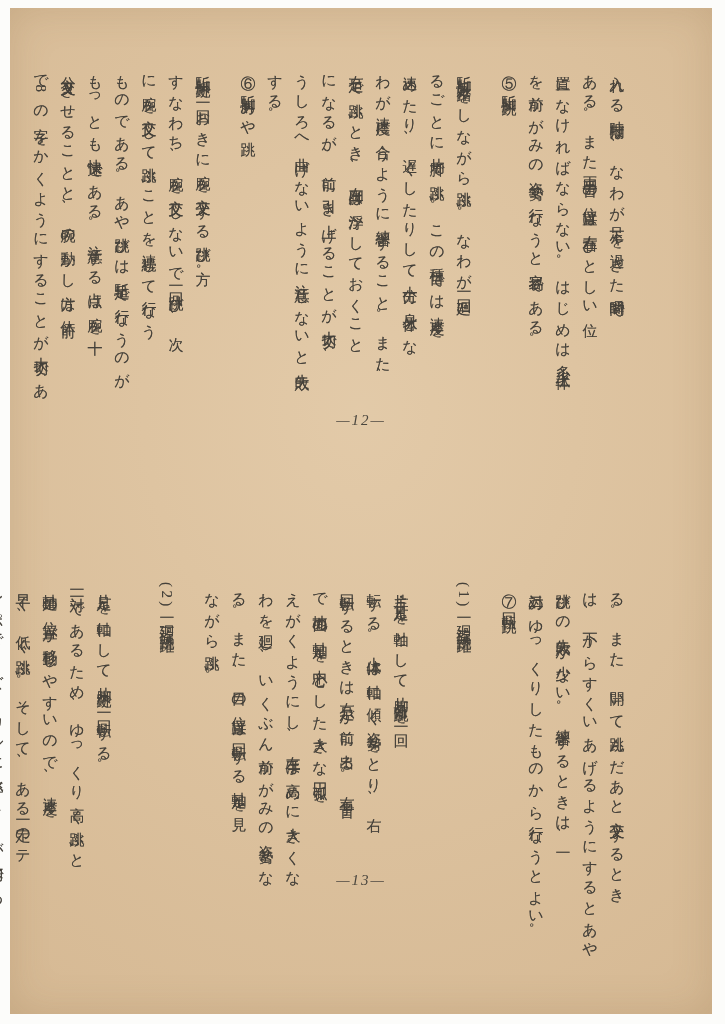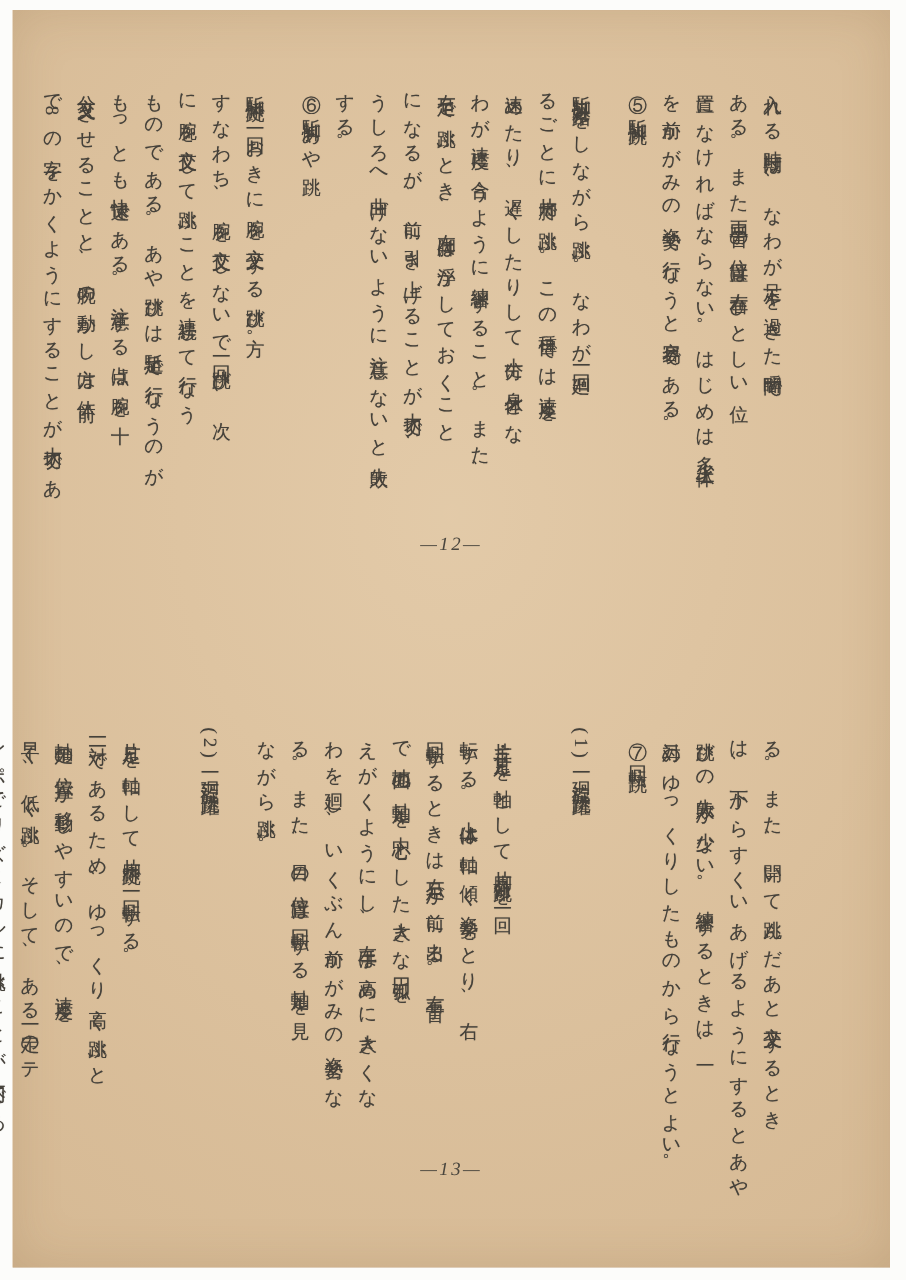--- a/index.html
+++ b/index.html
@@ -38,22 +38,22 @@
   .page-number {
     position: absolute;
     left: 0;
     right: 0;
     text-align: center;
     font-style: italic;
     font-size: 15px;
     letter-spacing: 2px;
     color: #4a463e;
   }
-  #pn12 { top: 420px; text-align: center; }
-  #pn13 { top: 920px; }
+  #pn12 { top: 404px; text-align: center; }
+  #pn13 { top: 864px; }
 </style>
 </head>
 <body>
 
 <div class="paper">
 
   <section>
     <div id="page12-text" class="page-text">
         <div class="col body">入れる時期は、なわが足下を過ぎた瞬間で</div>
         <div class="col body">ある。また両手首の位置は左右ひとしい位</div>

